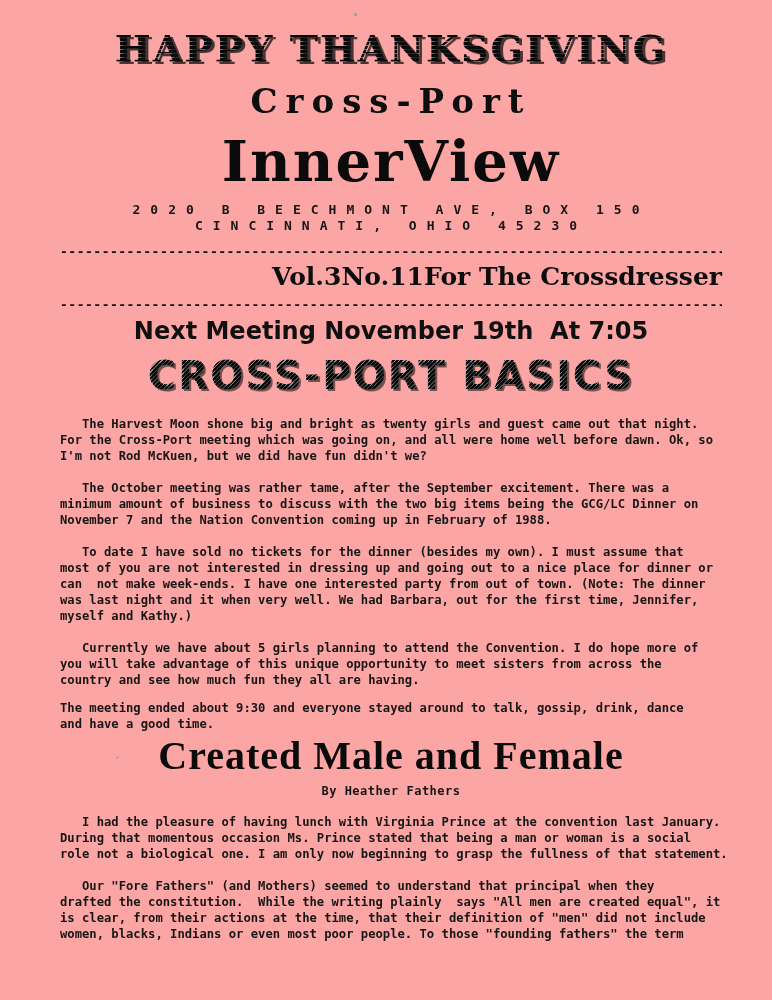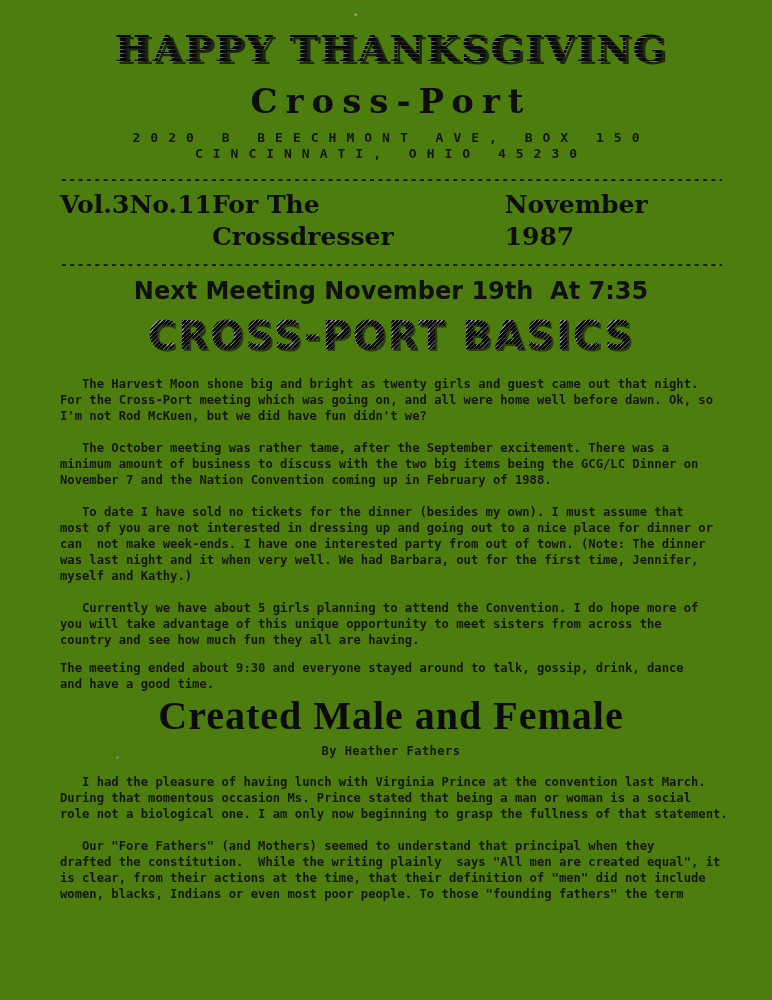--- a/index.html
+++ b/index.html
@@ -4,21 +4,21 @@
 <style>
   * { box-sizing: border-box; margin: 0; padding: 0; }
   html, body { background: #e8e8e6; }
   body { font-family: "DejaVu Sans Mono", monospace; }
 
   .page {
     position: relative;
     width: 772px;
     height: 1000px;
     margin: 0 auto;
-    background: #4d7c0f;
+    background: #fca5a5;
     color: #161616;
     overflow: hidden;
   }
   .content { padding: 26px 50px 0 60px; }
 
   
   .masthead { text-align: center; }
 
   .banner {
     font-family: "DejaVu Serif", serif;
@@ -167,37 +167,37 @@
 
 <div class="page">
   <div class="speck speck-1"></div>
   <div class="speck speck-2"></div>
 
   <div class="content">
 
     <header class="masthead">
       <div class="banner striped">HAPPY THANKSGIVING</div>
       <div class="org-name">Cross-Port</div>
+      <div class="nl-title">InnerView</div>
       <div class="address">2020 B BEECHMONT AVE, BOX 150</div>
       <div class="address">CINCINNATI, OHIO 45230</div>
     </header>
 
     <div class="dashline">------------------------------------------------------------------------------------------</div>
 
     <div class="issue-bar">
       <span>Vol.3</span>
       <span>No.11</span>
       <span>For The Crossdresser</span>
-      <span>November 1987</span>
     </div>
 
     <div class="dashline second">------------------------------------------------------------------------------------------</div>
 
     <section>
-      <div class="meeting-line">Next Meeting November 19th  At 7:35</div>
+      <div class="meeting-line">Next Meeting November 19th  At 7:05</div>
       <div class="basics hatched">CROSS-PORT BASICS</div>
     </section>
 
     <section>
       <p class="body first">   The Harvest Moon shone big and bright as twenty girls and guest came out that night.
 For the Cross-Port meeting which was going on, and all were home well before dawn. Ok, so
 I'm not Rod McKuen, but we did have fun didn't we?</p>
       <p class="body">   The October meeting was rather tame, after the September excitement. There was a
 minimum amount of business to discuss with the two big items being the GCG/LC Dinner on
 November 7 and the Nation Convention coming up in February of 1988.</p>
@@ -209,21 +209,21 @@
       <p class="body">   Currently we have about 5 girls planning to attend the Convention. I do hope more of
 you will take advantage of this unique opportunity to meet sisters from across the
 country and see how much fun they all are having.</p>
       <p class="body tight">The meeting ended about 9:30 and everyone stayed around to talk, gossip, drink, dance
 and have a good time.</p>
     </section>
 
     <section>
       <h2 class="article-title">Created Male and Female</h2>
       <div class="byline">By Heather Fathers</div>
-      <p class="body">   I had the pleasure of having lunch with Virginia Prince at the convention last March.
+      <p class="body">   I had the pleasure of having lunch with Virginia Prince at the convention last January.
 During that momentous occasion Ms. Prince stated that being a man or woman is a social
 role not a biological one. I am only now beginning to grasp the fullness of that statement.</p>
       <p class="body">   Our "Fore Fathers" (and Mothers) seemed to understand that principal when they
 drafted the constitution.  While the writing plainly  says "All men are created equal", it
 is clear, from their actions at the time, that their definition of "men" did not include
 women, blacks, Indians or even most poor people. To those "founding fathers" the term</p>
     </section>
 
   </div>
 </div>

